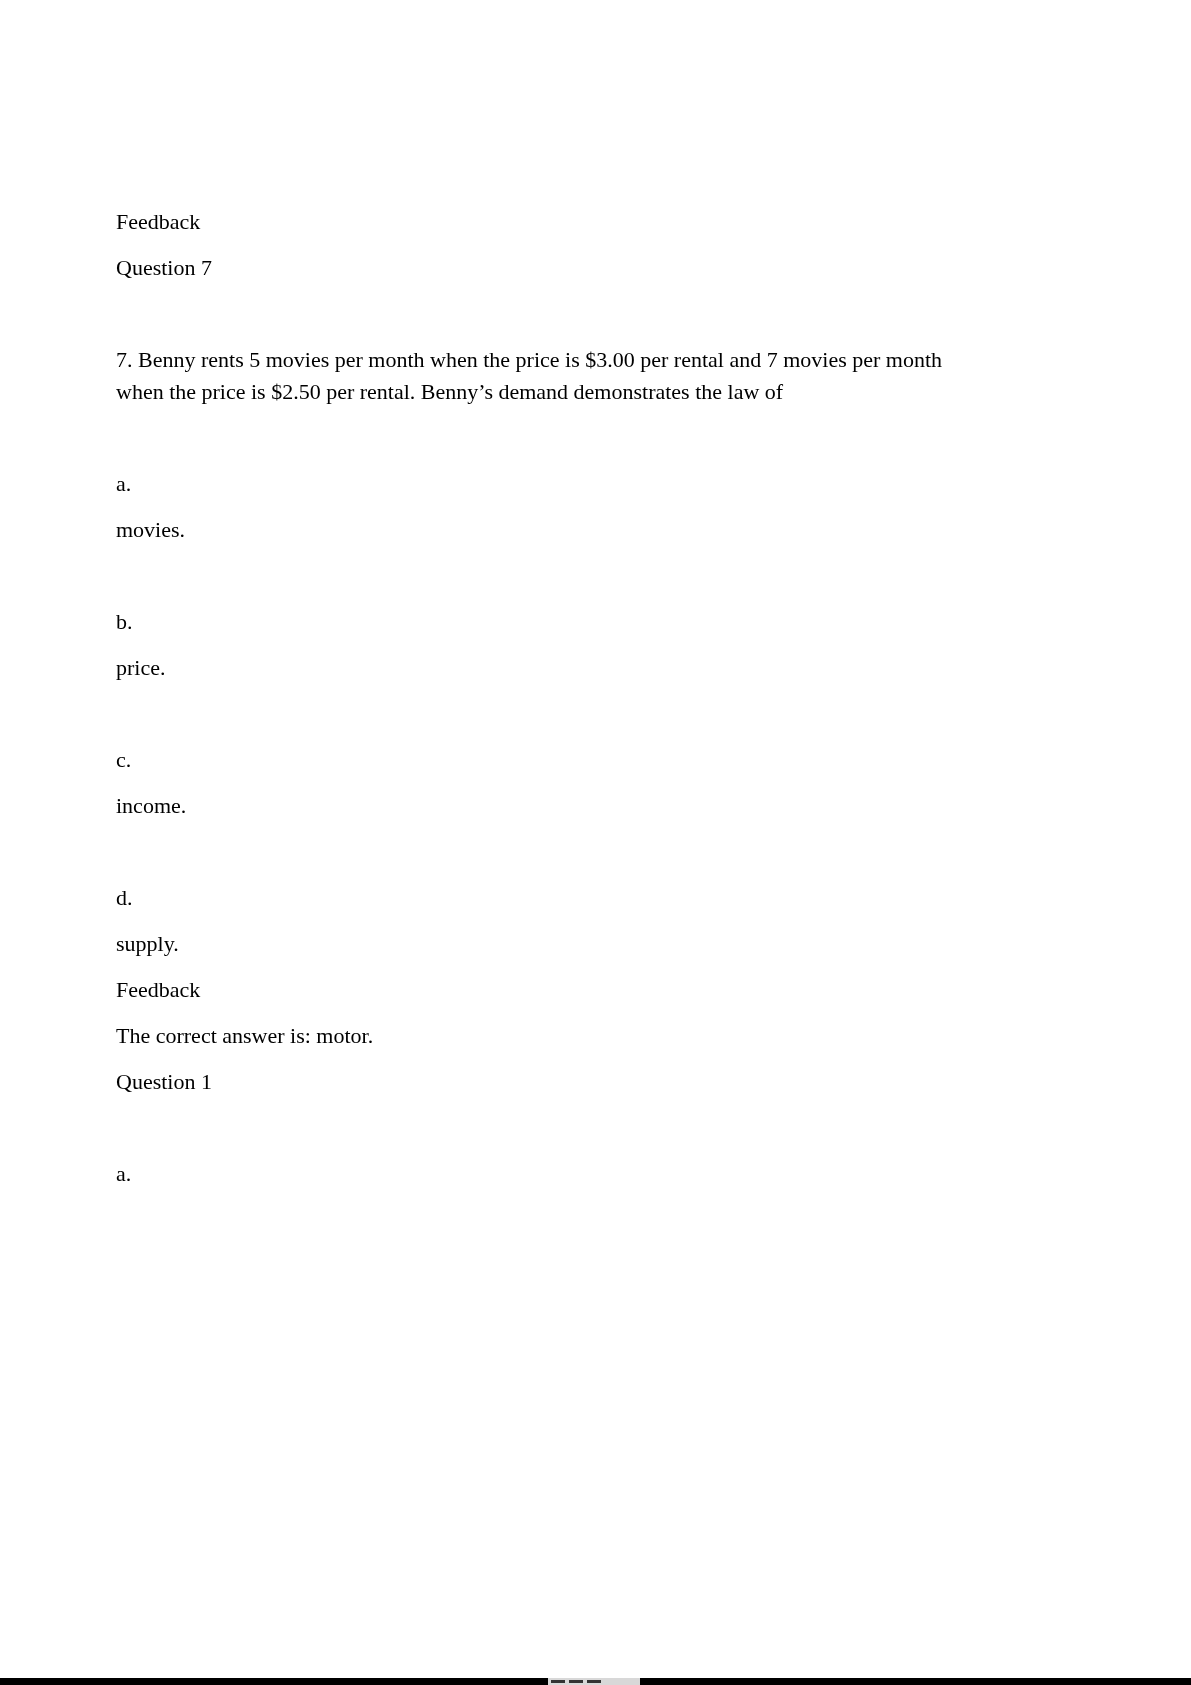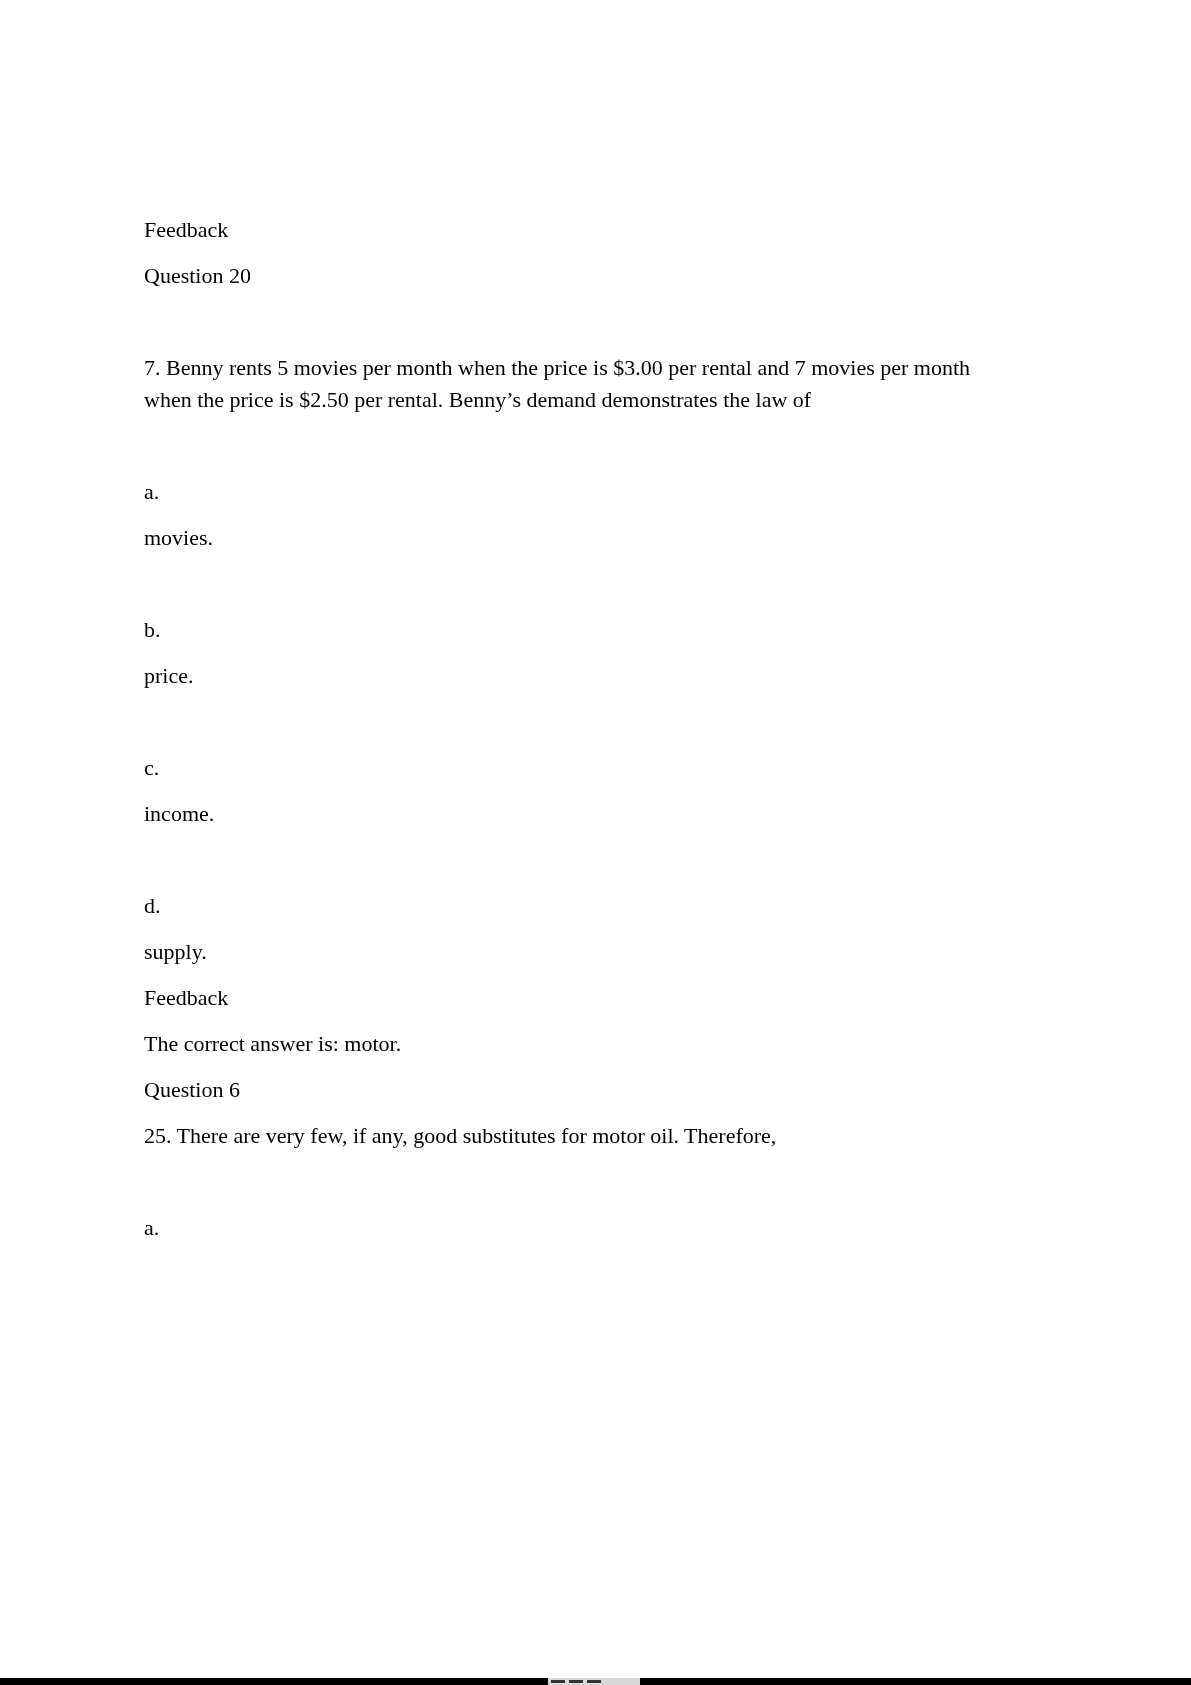--- a/index.html
+++ b/index.html
@@ -13,23 +13,22 @@
     height: 1685px;
     margin: 0 auto;
     background: #ffffff;
     overflow: hidden;
     font-family: "Liberation Serif", "DejaVu Serif", serif;
     color: #000000;
   }
   .doc-body {
     position: absolute;
     top: 206px;
-    left: 144px;
+    left: 116px;
     width: 848px;
-    margin-top: 8px;
   }
   .doc-body p {
     margin: 0 0 14px 0;
     font-size: 22px;
     line-height: 32px;
     font-weight: 400;
     letter-spacing: 0;
   }
   .doc-body p.blank {
     min-height: 32px;
@@ -61,39 +60,38 @@
     background: #333333;
   }
 </style>
 </head>
 <body>
 
 <div class="page">
 
   <div class="doc-body">
     <p>Feedback</p>
-    <p>Question 20</p>
+    <p>Question 7</p>
     <p class="blank"></p>
     <p>7. Benny rents 5 movies per month when the price is $3.00 per rental and 7 movies per month when the price is $2.50 per rental. Benny’s demand demonstrates the law of</p>
     <p class="blank"></p>
     <p>a.</p>
     <p>movies.</p>
     <p class="blank"></p>
     <p>b.</p>
     <p>price.</p>
     <p class="blank"></p>
     <p>c.</p>
     <p>income.</p>
     <p class="blank"></p>
     <p>d.</p>
     <p>supply.</p>
     <p>Feedback</p>
     <p>The correct answer is: motor.</p>
-    <p>Question 6</p>
-    <p>25. There are very few, if any, good substitutes for motor oil. Therefore,</p>
+    <p>Question 1</p>
     <p class="blank"></p>
     <p>a.</p>
   </div>
 
   <div class="page-edge-bar">
     <div class="page-edge-fragment">
       <span class="tick"></span>
       <span class="tick"></span>
       <span class="tick"></span>
     </div>

